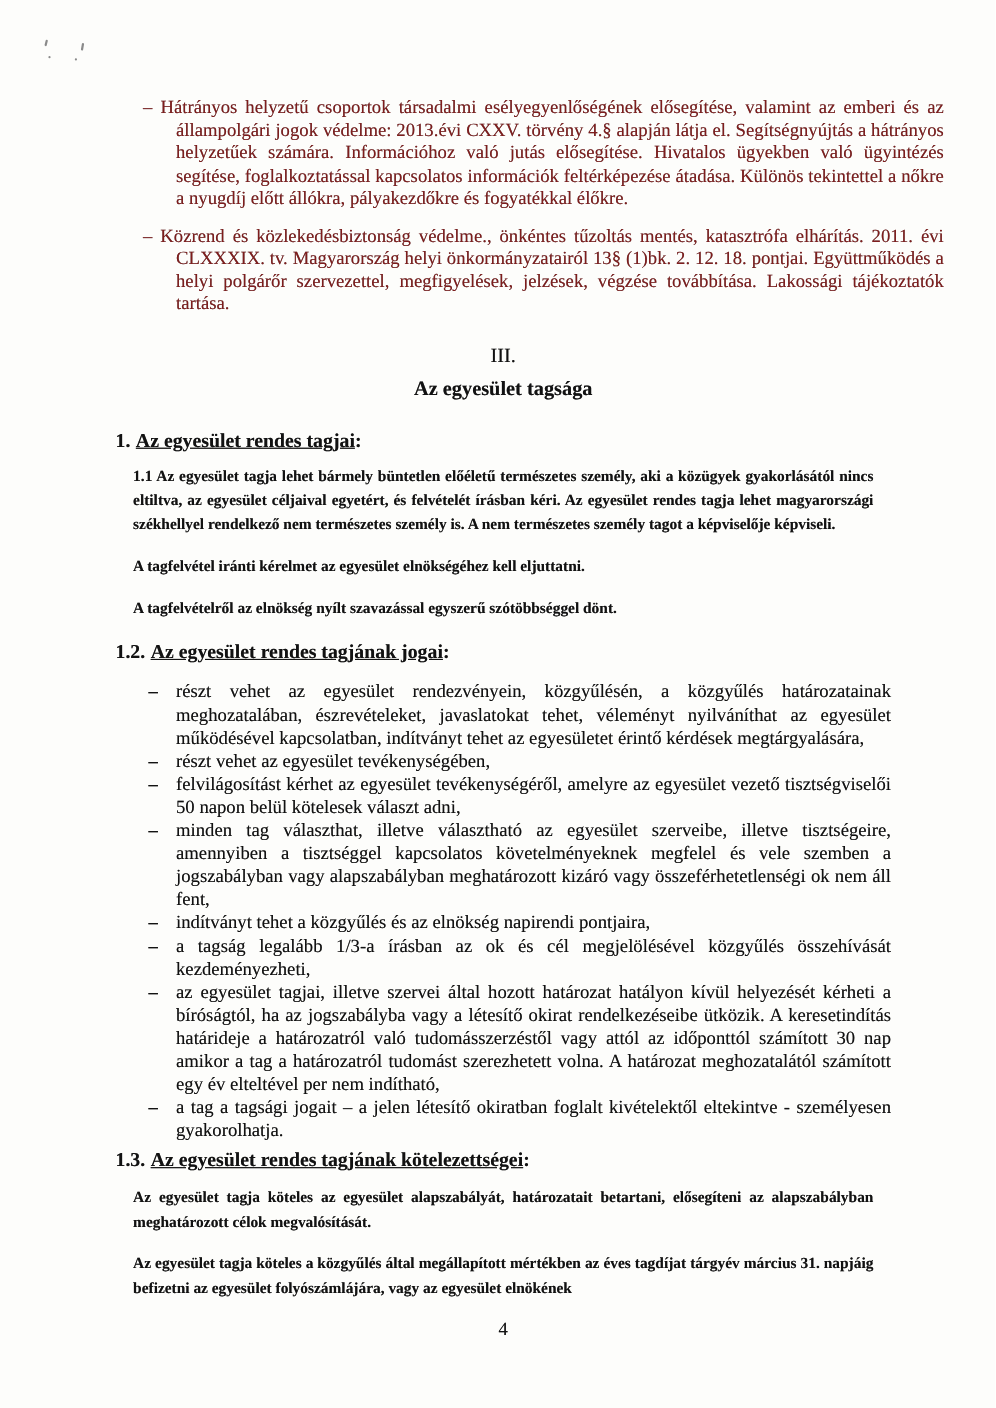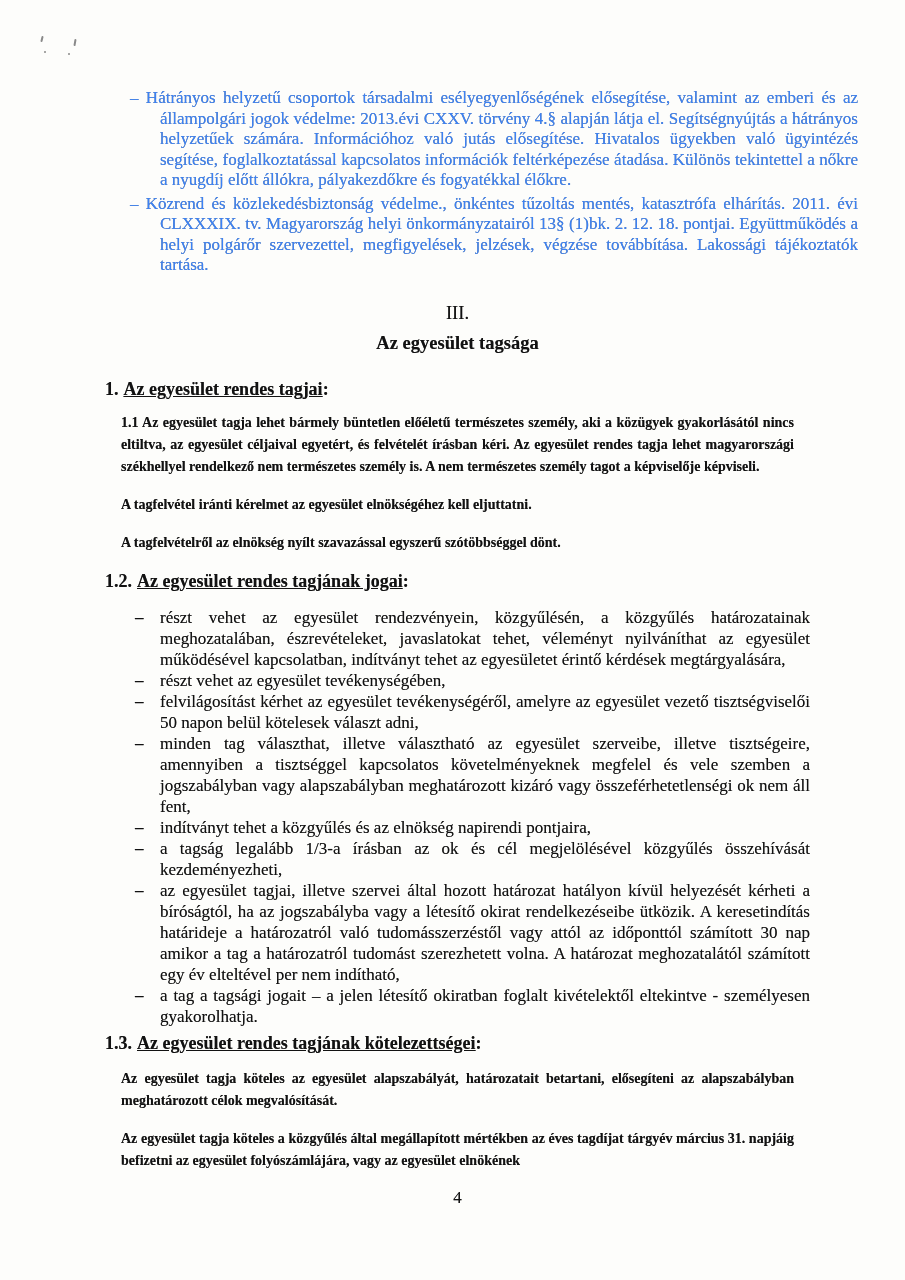--- a/index.html
+++ b/index.html
@@ -9,23 +9,23 @@
     background:#fdfdfb;
     font-family:"Liberation Serif", serif;
     color:#121212;
     overflow:hidden;
     text-shadow:0 0 0.35px rgba(0,0,0,0.5);
   }
   .content { position:absolute; left:105px; top:88px; width:705px; }
 
   
   .intro-list { list-style:none; margin:0 0 0 25px; padding:0; width:728px;
-    font-size:17px; line-height:20.5px; text-align:justify; color:#3b82f6; }
+    font-size:17px; line-height:20.5px; text-align:justify; color:#7f1d1d; }
   .intro-item { margin-left:30px; text-indent:-30px; }
-  .intro-item + .intro-item { margin-top:3px; }
+  .intro-item + .intro-item { margin-top:14px; }
 
   
   .sec-num   { margin-top:27px; text-align:center; font-weight:normal; font-size:18.5px; }
   .sec-title { margin-top:9px;  text-align:center; font-weight:bold; font-size:18.5px; }
 
   
   .sub { margin:0; font-size:18px; font-weight:bold; line-height:22px; }
   .sub1  { margin-top:24px; }
   .sub12 { margin-top:16px; }
   .sub13 { margin-top:5px; }

